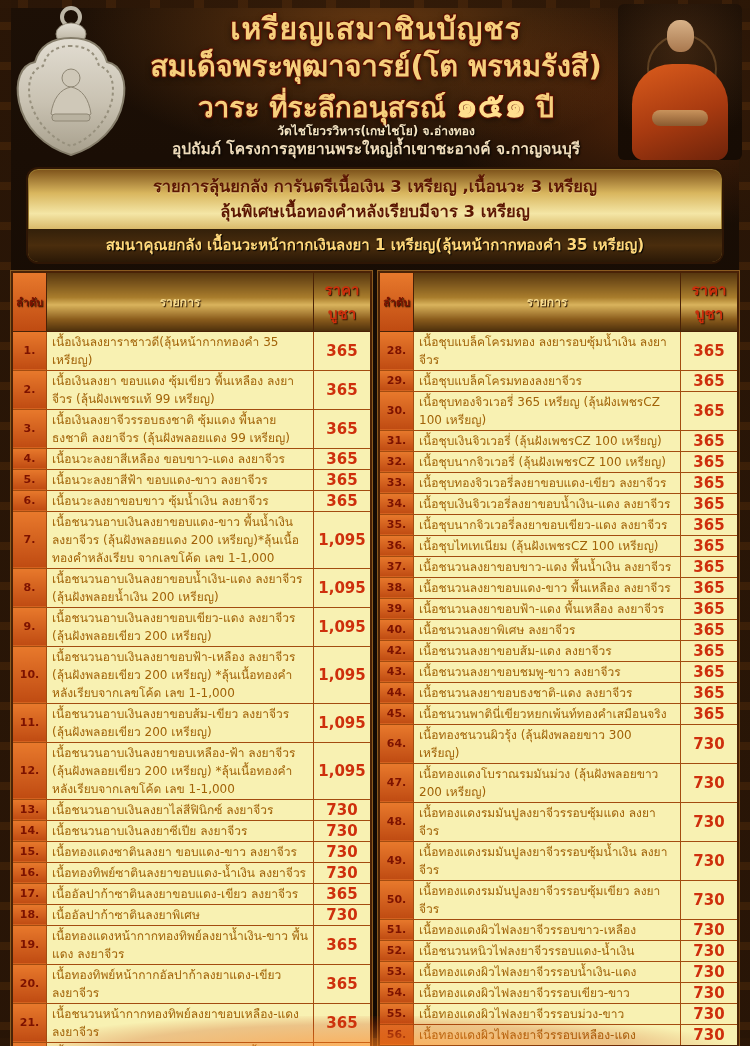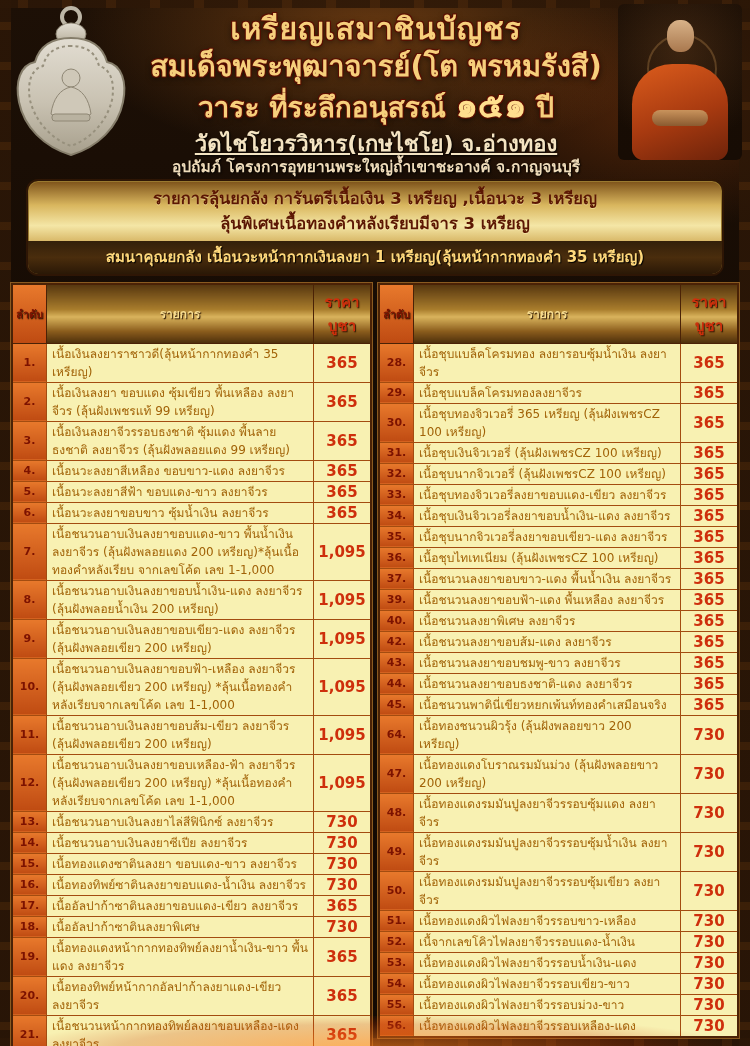--- a/index.html
+++ b/index.html
@@ -21,21 +21,21 @@
   
   header{position:relative;z-index:2;display:flex;align-items:flex-start;padding:4px 8px 0;}
   .amulet{flex:0 0 auto;width:126px;height:160px;}
   .titles{flex:1;text-align:center;padding-top:8px;line-height:1.12;}
   .t-main{font-weight:bold;color:#f6cf7c;
     text-shadow:1px 1px 0 #5c0e00,-1px 1px 0 #5c0e00,1px -1px 0 #5c0e00,-1px -1px 0 #5c0e00,0 2px 6px rgba(0,0,0,.7);}
   .t1{font-size:30px;letter-spacing:1px;}
   .t2{font-size:29px;margin-top:4px;}
   .t3{font-size:28px;margin-top:4px;}
   .t3 .big{font-size:35px;color:#ffdf8e;}
-  .s1{margin-top:7px;font-size:22px;color:#f4e4c2;font-weight:bold;text-shadow:1px 1px 2px #000;text-decoration:underline;}
+  .s1{font-size:12px;color:#f4e4c2;font-weight:bold;text-shadow:1px 1px 2px #000;}
   .s2{margin-top:2px;font-size:15.5px;color:#efdcba;font-weight:bold;text-shadow:1px 1px 2px #000;}
   .monk{flex:0 0 auto;position:relative;width:124px;height:156px;border-radius:6px;overflow:hidden;
     background:radial-gradient(circle at 50% 28%, #45291108 , transparent),
                radial-gradient(circle at 50% 30%, #3c2410, #170c04 75%);}
   .monk .halo{position:absolute;left:50%;top:30px;width:66px;height:66px;margin-left:-33px;border-radius:50%;
     border:2px solid rgba(255,190,110,.22);}
   .monk .head{position:absolute;left:50%;top:16px;width:27px;height:32px;margin-left:-13px;border-radius:46%;
     background:linear-gradient(#d8b288,#a9784e);}
   .monk .robe{position:absolute;left:50%;bottom:0;width:96px;height:96px;margin-left:-48px;
     border-radius:42% 42% 12% 12%;background:linear-gradient(160deg,#d2561a 10%,#a83a10 55%,#6e230a);}
@@ -291,20 +291,25 @@
             <td class="c-no">36.</td>
             <td class="c-item">เนื้อชุบไทเทเนียม (ลุ้นฝังเพชรCZ 100 เหรียญ)</td>
             <td class="c-price">365</td>
           </tr>
           <tr>
             <td class="c-no">37.</td>
             <td class="c-item">เนื้อชนวนลงยาขอบขาว-แดง พื้นน้ำเงิน ลงยาจีวร</td>
             <td class="c-price">365</td>
           </tr>
           <tr>
+            <td class="c-no">38.</td>
+            <td class="c-item">เนื้อชนวนลงยาขอบแดง-ขาว พื้นเหลือง ลงยาจีวร</td>
+            <td class="c-price">365</td>
+          </tr>
+          <tr>
             <td class="c-no">39.</td>
             <td class="c-item">เนื้อชนวนลงยาขอบฟ้า-แดง พื้นเหลือง ลงยาจีวร</td>
             <td class="c-price">365</td>
           </tr>
           <tr>
             <td class="c-no">40.</td>
             <td class="c-item">เนื้อชนวนลงยาพิเศษ ลงยาจีวร</td>
             <td class="c-price">365</td>
           </tr>
           <tr>
@@ -322,21 +327,21 @@
             <td class="c-item">เนื้อชนวนลงยาขอบธงชาติ-แดง ลงยาจีวร</td>
             <td class="c-price">365</td>
           </tr>
           <tr>
             <td class="c-no">45.</td>
             <td class="c-item">เนื้อชนวนพาตินี่เขียวหยกเพ้นท์ทองคำเสมือนจริง</td>
             <td class="c-price">365</td>
           </tr>
           <tr>
             <td class="c-no">64.</td>
-            <td class="c-item">เนื้อทองชนวนผิวรุ้ง (ลุ้นฝังพลอยขาว 200 เหรียญ)</td>
+            <td class="c-item">เนื้อทองชนวนผิวรุ้ง (ลุ้นฝังพลอยขาว 300 เหรียญ)</td>
             <td class="c-price">730</td>
           </tr>
           <tr>
             <td class="c-no">47.</td>
             <td class="c-item">เนื้อทองแดงโบราณรมมันม่วง (ลุ้นฝังพลอยขาว 200 เหรียญ)</td>
             <td class="c-price">730</td>
           </tr>
           <tr>
             <td class="c-no">48.</td>
             <td class="c-item">เนื้อทองแดงรมมันปูลงยาจีวรรอบซุ้มแดง ลงยาจีวร</td>
@@ -352,21 +357,21 @@
             <td class="c-item">เนื้อทองแดงรมมันปูลงยาจีวรรอบซุ้มเขียว ลงยาจีวร</td>
             <td class="c-price">730</td>
           </tr>
           <tr>
             <td class="c-no">51.</td>
             <td class="c-item">เนื้อทองแดงผิวไฟลงยาจีวรรอบขาว-เหลือง</td>
             <td class="c-price">730</td>
           </tr>
           <tr>
             <td class="c-no">52.</td>
-            <td class="c-item">เนื้จากเลขโคิวไฟลงยาจีวรรอบแดง-น้ำเงิน</td>
+            <td class="c-item">เนื้อชนวนหนิวไฟลงยาจีวรรอบแดง-น้ำเงิน</td>
             <td class="c-price">730</td>
           </tr>
           <tr>
             <td class="c-no">53.</td>
             <td class="c-item">เนื้อทองแดงผิวไฟลงยาจีวรรอบน้ำเงิน-แดง</td>
             <td class="c-price">730</td>
           </tr>
           <tr>
             <td class="c-no">54.</td>
             <td class="c-item">เนื้อทองแดงผิวไฟลงยาจีวรรอบเขียว-ขาว</td>

